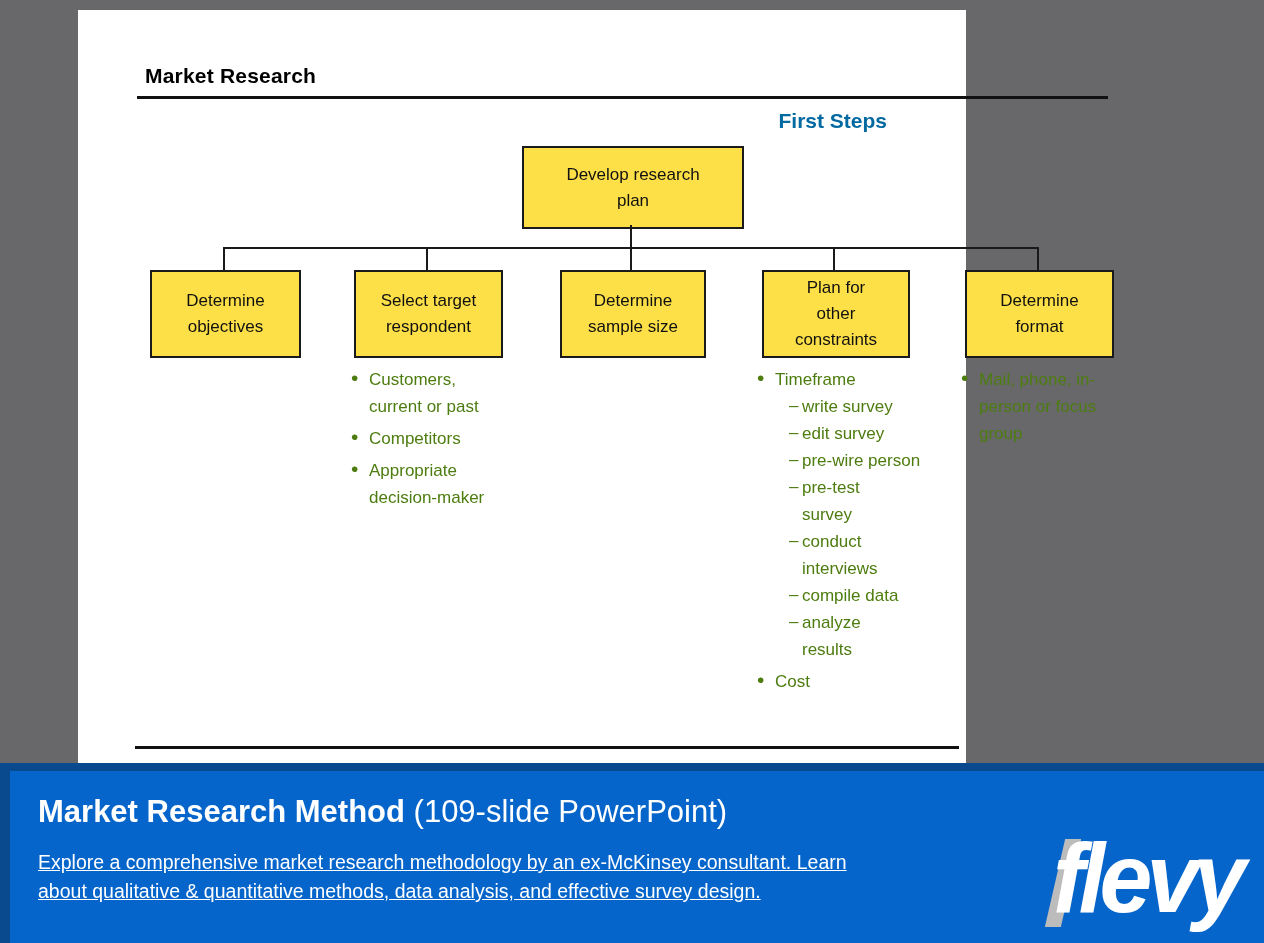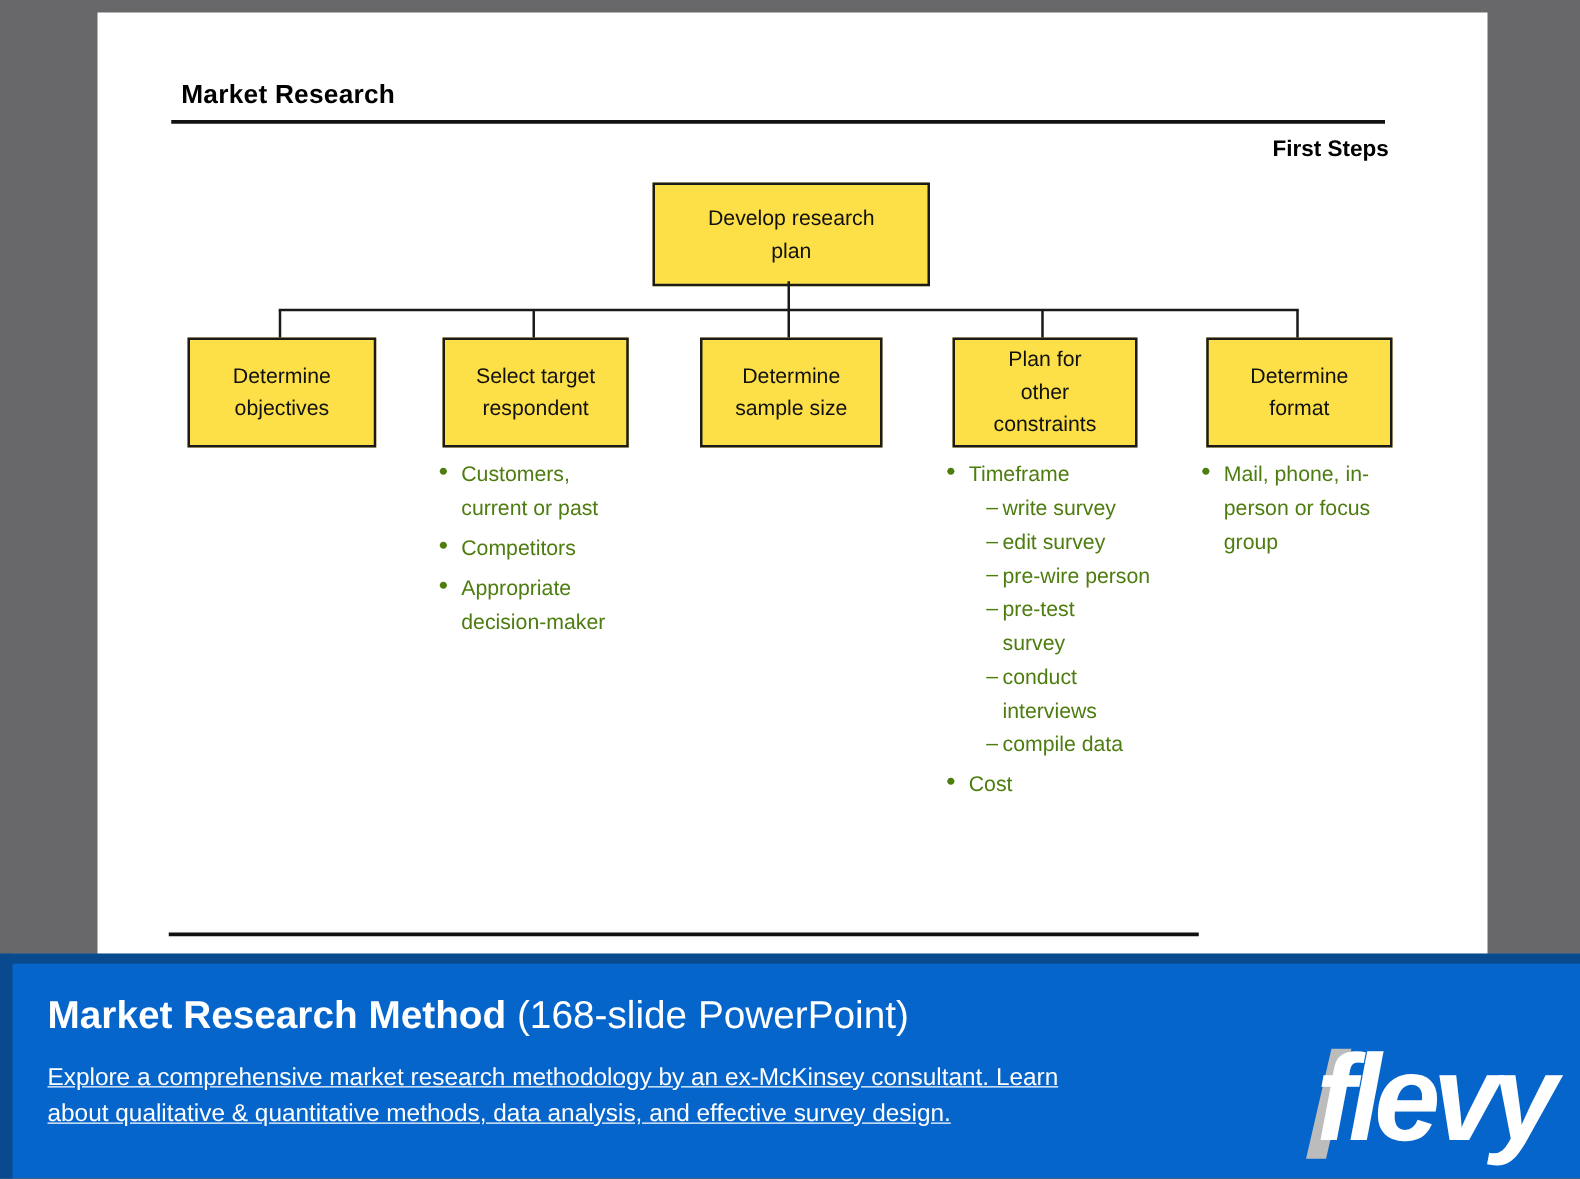--- a/index.html
+++ b/index.html
@@ -4,33 +4,33 @@
 <style>
   html,body { margin:0; padding:0; background:#4a4a4c; }
   .stage {
     position:relative; width:1264px; height:943px;
     background:#68686a; overflow:hidden;
     font-family:"Liberation Sans", sans-serif;
     color:#111;
   }
   
   .slide {
-    position:absolute; left:78px; top:10px; width:1112px; height:753px;
+    position:absolute; left:78px; top:10px; width:888px; height:753px;
     background:#ffffff;
   }
   .slide-title {
     position:absolute; left:67px; top:54px;
     font-size:21px; font-weight:bold; color:#000; letter-spacing:0.2px;
   }
   .title-rule {
     position:absolute; left:59px; top:86px; width:971px; height:3px; background:#111;
   }
   .slide-subtitle {
     position:absolute; right:79px; top:99px;
-    font-size:18px; font-weight:bold; color:#000000;
+    font-size:21px; font-weight:bold; color:#0369a1;
   }
   .box {
     position:absolute; border:2px solid #1a1a1a; background:#fde047;
     display:flex; align-items:center; justify-content:center;
     text-align:center; font-size:17px; line-height:26px;
     white-space:pre-line; color:#111;
   }
   .root-box { left:444px; top:136px; width:218px; height:79px; }
   .child-box { top:260px; height:84px; }
   .line { position:absolute; background:#1a1a1a; }
@@ -113,40 +113,41 @@
         <div class="line stub" style="left: 552px;"></div>
         <div class="box child-box" style="left: 482px; width: 142px;">Determine
 sample size</div>
         <div class="line stub" style="left: 755px;"></div>
         <div class="box child-box" style="left: 684px; width: 144px;">Plan for
 other
 constraints</div>
         <ul class="bullets" style="left: 680px; width: 184px;">
           <li>Timeframe<ul class="sub"><li>write survey</li><li>edit survey</li><li>pre-wire person</li><li>pre-test
 survey</li><li>conduct
-interviews</li><li>compile data</li></ul></li>
+interviews</li><li>compile data</li><li>analyze
+results</li></ul></li>
           <li>Cost</li>
         </ul>
         <div class="line stub" style="left: 958.5px;"></div>
         <div class="box child-box" style="left: 887px; width: 145px;">Determine
 format</div>
         <ul class="bullets" style="left: 884px; width: 188px;">
           <li>Mail, phone, in-
 person or focus
 group</li>
         </ul>
       </div>
 
     <div class="bottom-rule"></div>
   </div>
 
   <div class="banner" style="background: rgb(5, 101, 203); border-top-color: rgb(9, 74, 143);">
     <div class="banner-left-strip" style="background: rgb(9, 74, 143);"></div>
     <div class="banner-title">
-      <span class="bt-bold">Market Research Method</span><span class="bt-rest"> (168-slide PowerPoint)</span>
+      <span class="bt-bold">Market Research Method</span><span class="bt-rest"> (109-slide PowerPoint)</span>
     </div>
     <div class="banner-desc">Explore a comprehensive market research methodology by an ex-McKinsey consultant. Learn
 about qualitative &amp; quantitative methods, data analysis, and effective survey design.</div>
     <div class="logo">
       <span class="logo-stem" style="background: rgb(188, 188, 188);"></span>
       <span class="logo-text">flevy</span>
     </div>
   </div>
 
 </div>

